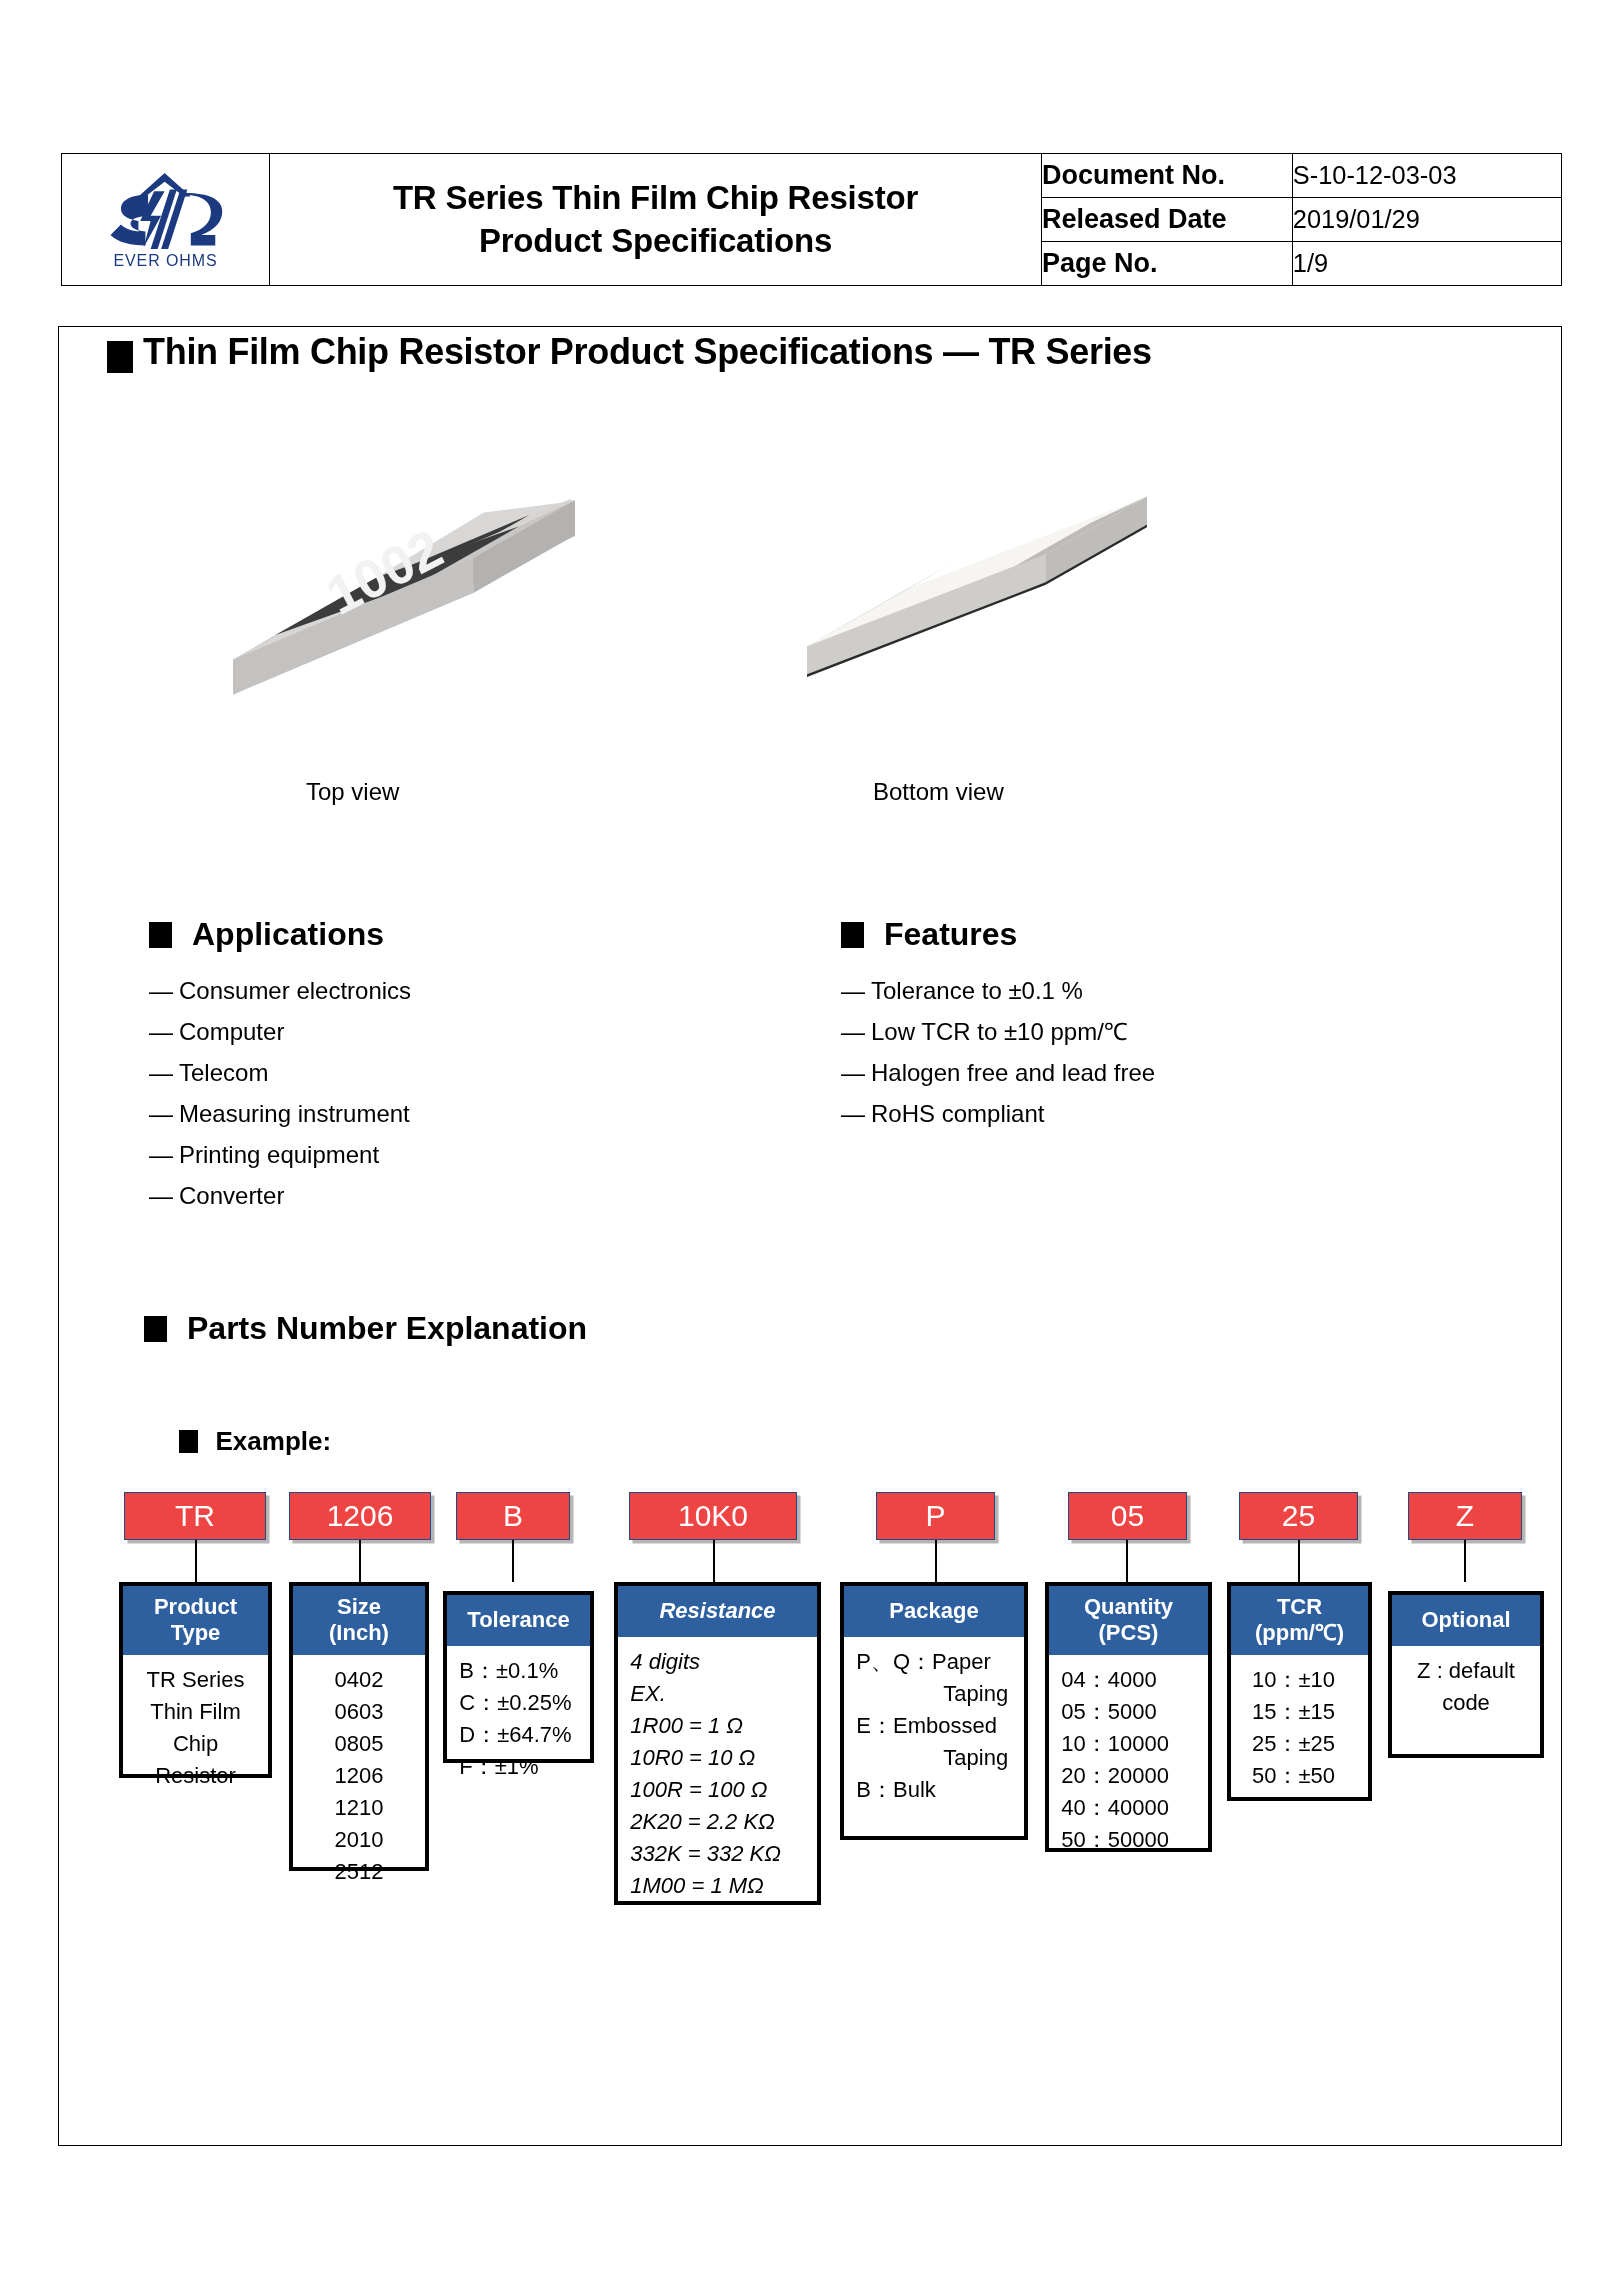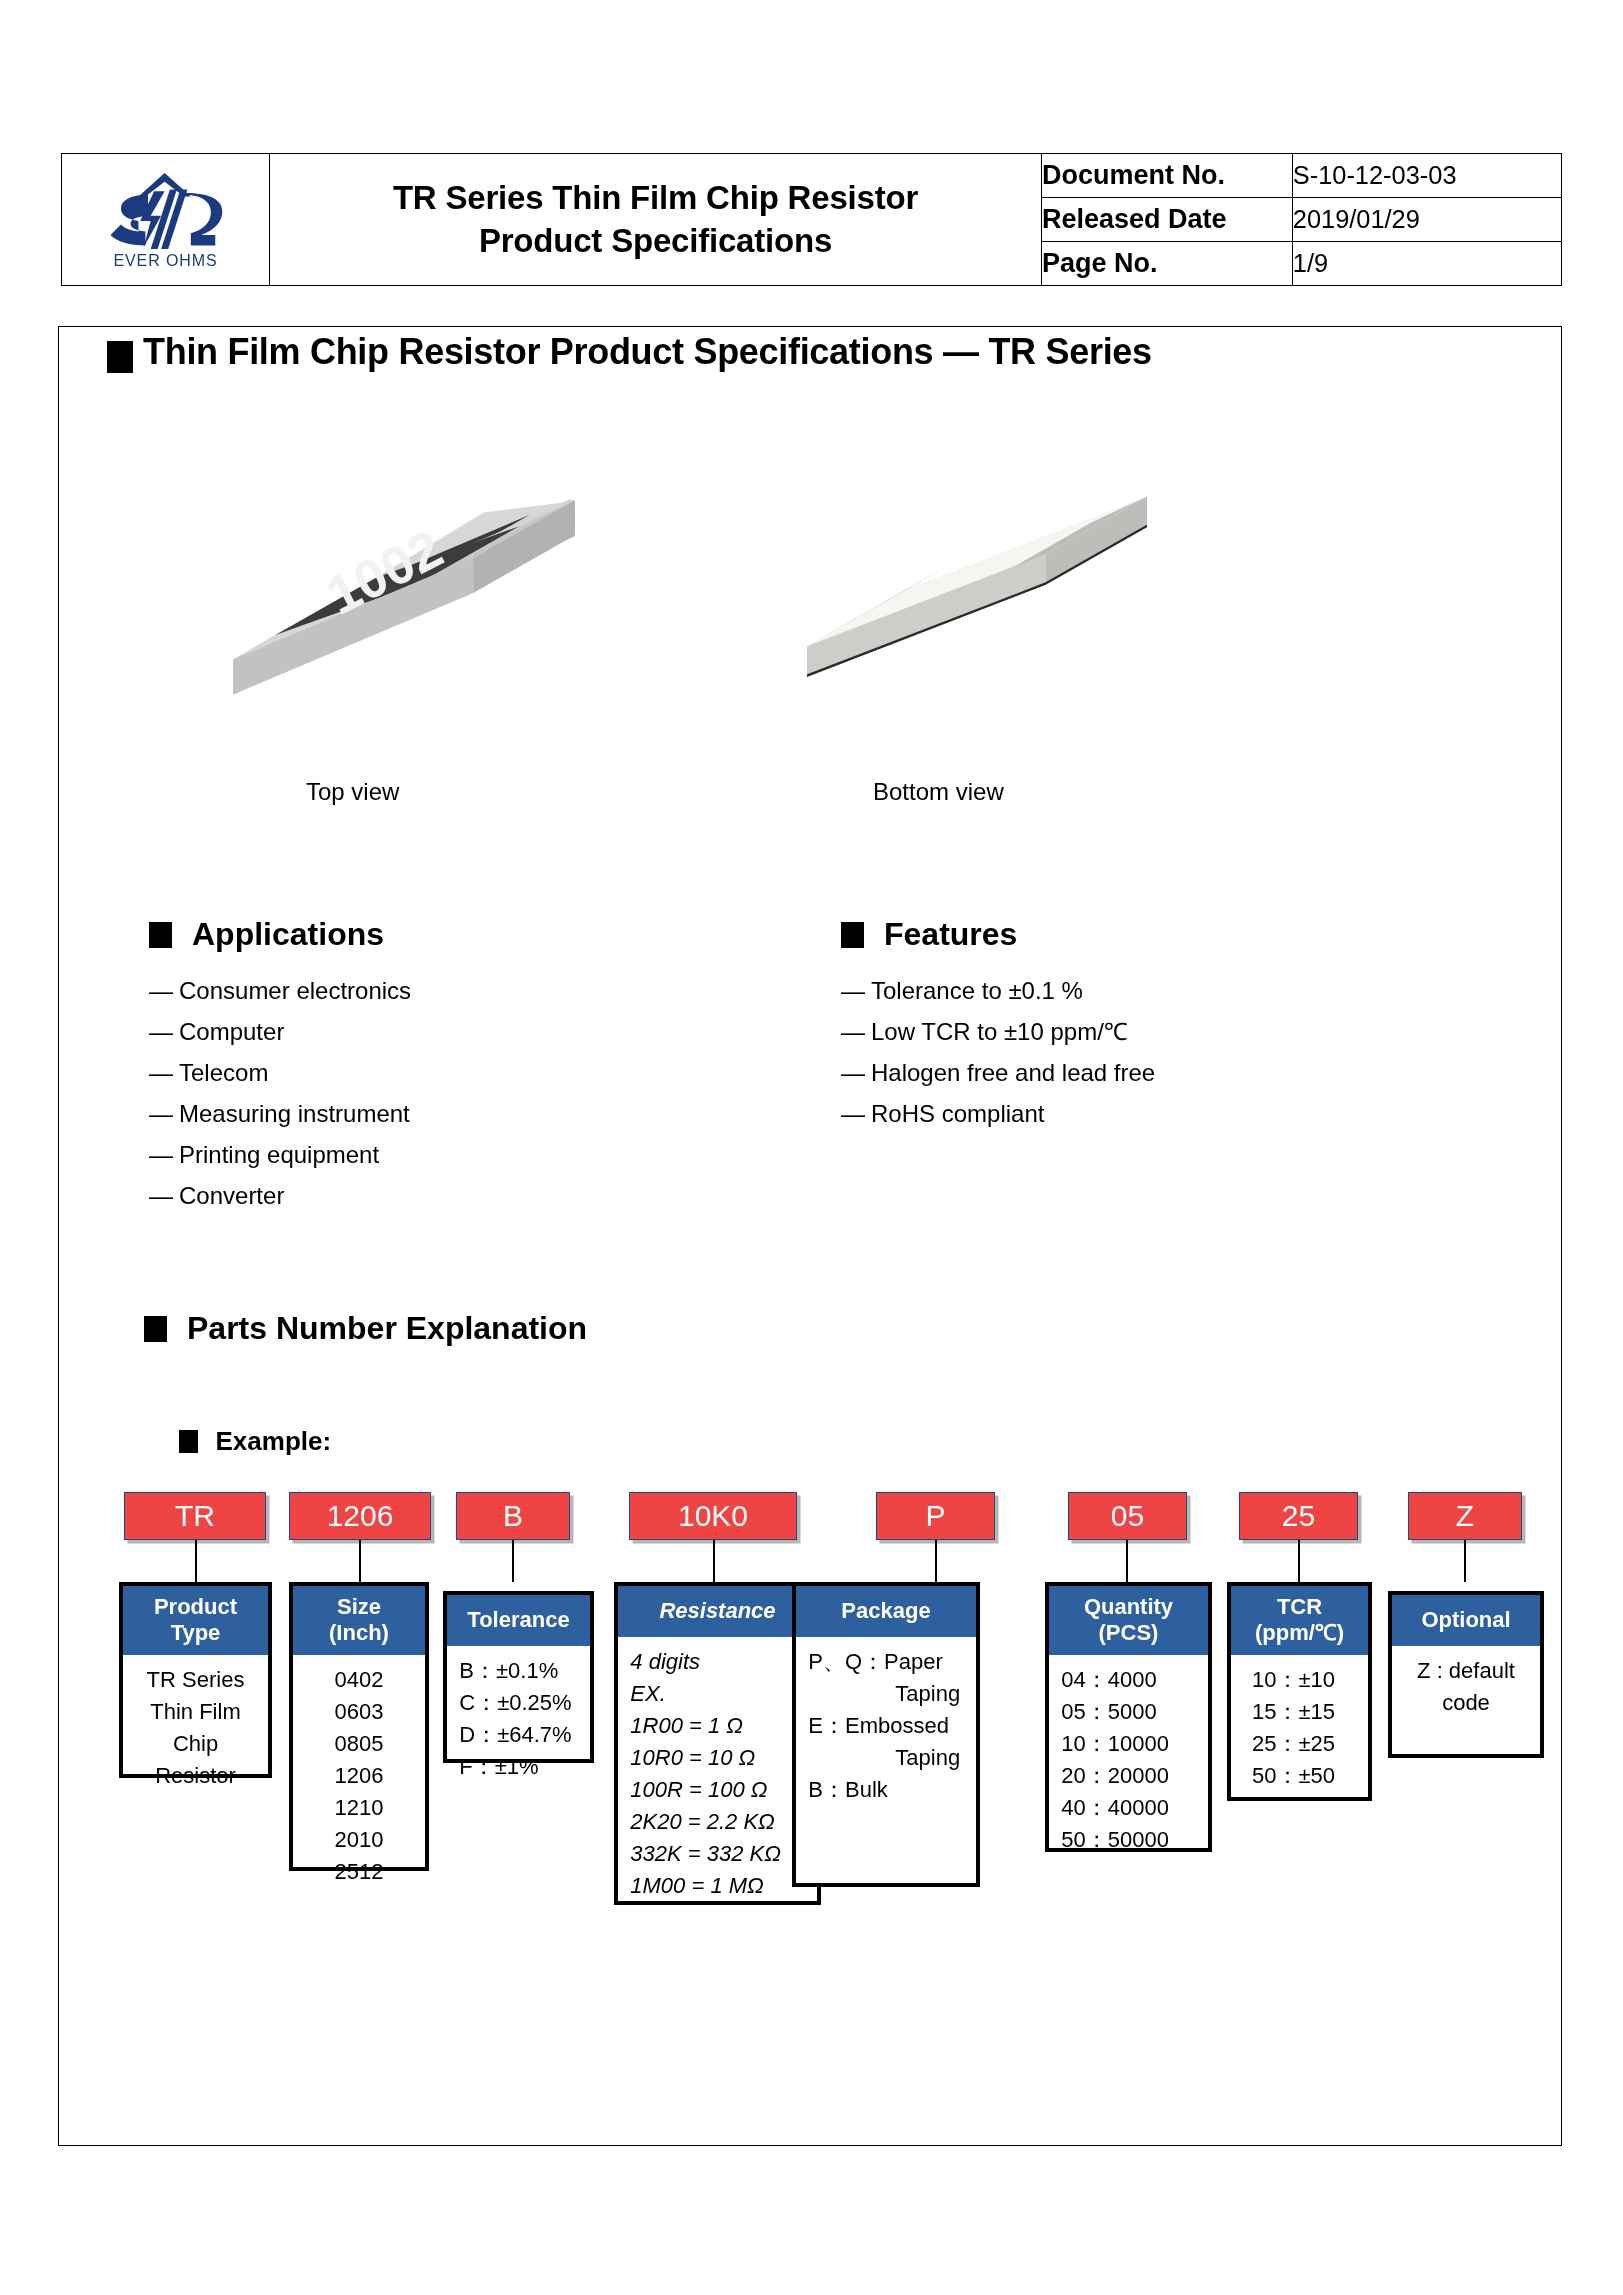--- a/index.html
+++ b/index.html
@@ -404,21 +404,21 @@
     <div>EX.</div>
     <div>1R00 = 1 Ω</div>
     <div>10R0 = 10 Ω</div>
     <div>100R = 100 Ω</div>
     <div>2K20 = 2.2 KΩ</div>
     <div>332K = 332 KΩ</div>
     <div>1M00 = 1 MΩ</div>
   </div>
 </div>
 
-<div class="cat-box" style="left:792px; top:1582px; width:188px; height:305px;">
+<div class="cat-box" style="left:840px; top:1582px; width:188px; height:258px;">
   <div class="cat-head" style="padding:12.3px 1.8px 13px 1.8px;">
     <div>Package</div>
   </div>
   <div class="cat-body left">
     <div>P、Q：Paper</div>
     <div class="ralign">Taping</div>
     <div>E：Embossed</div>
     <div class="ralign">Taping</div>
     <div>B：Bulk</div>
   </div>

